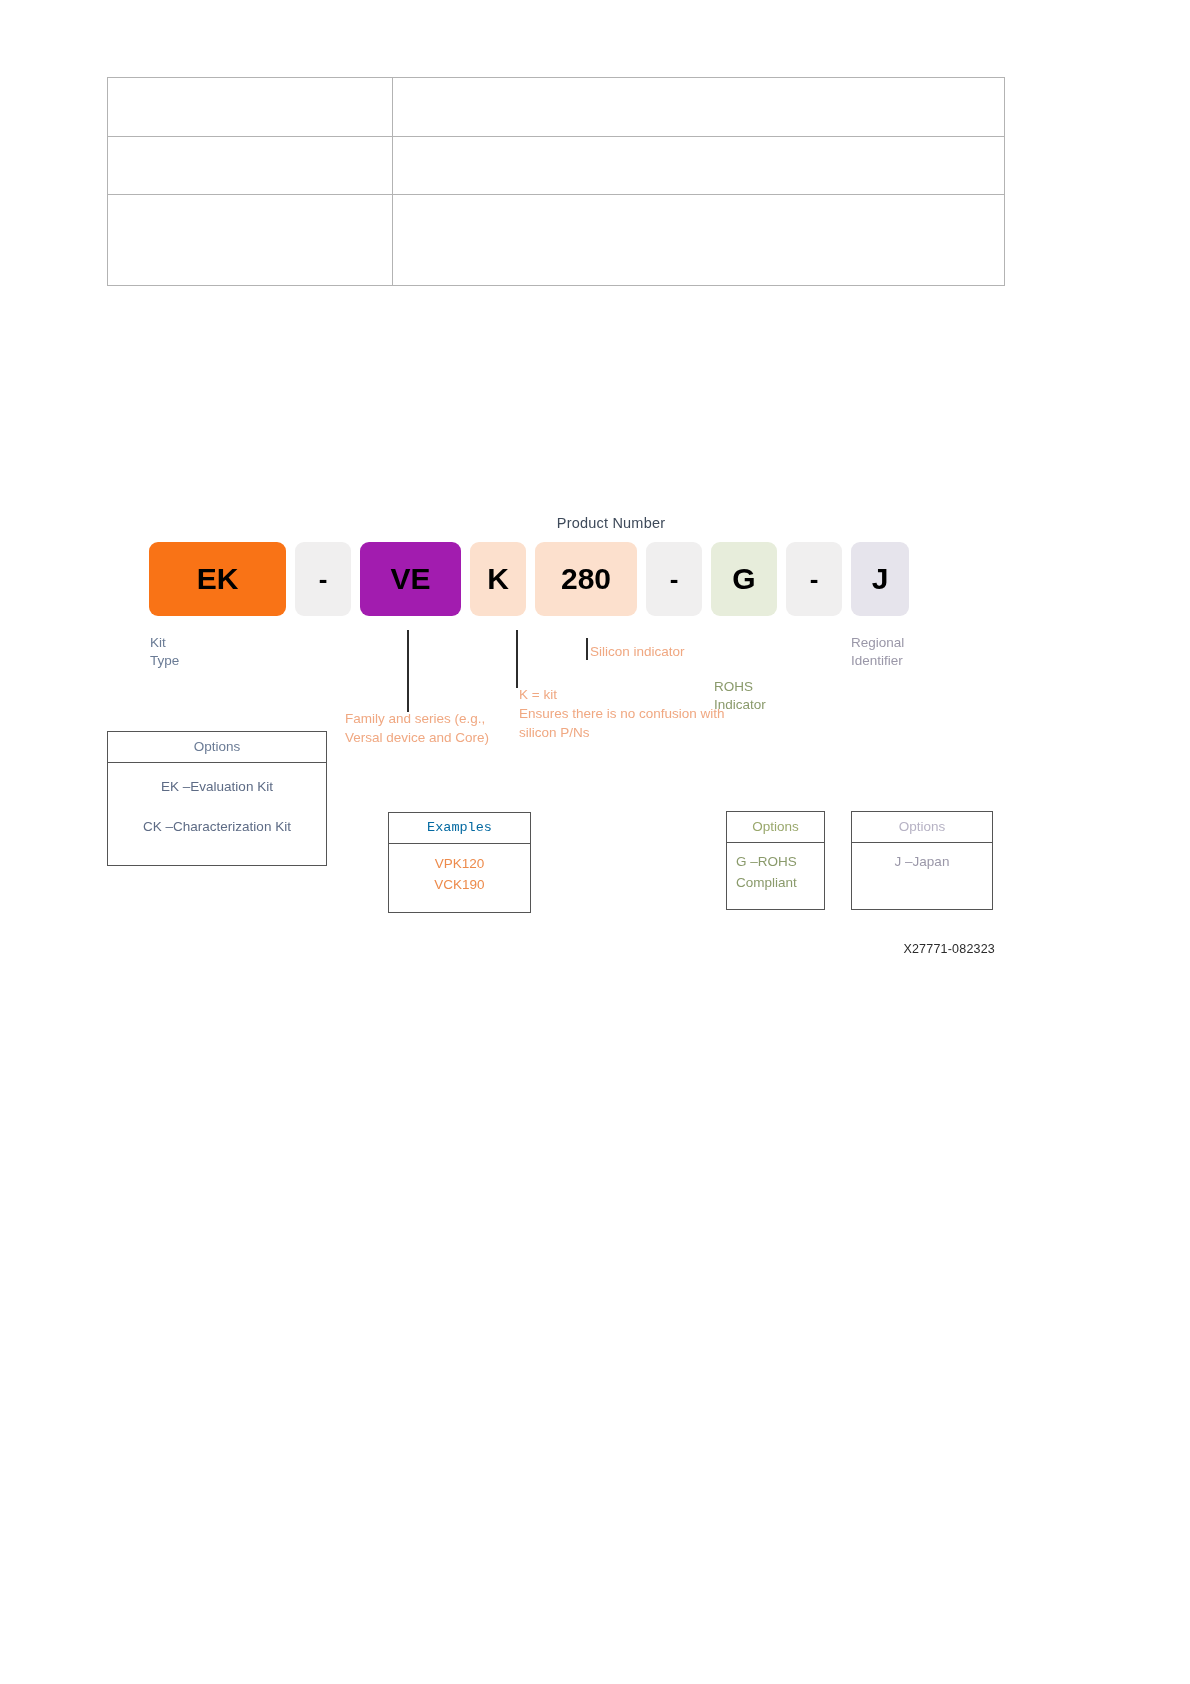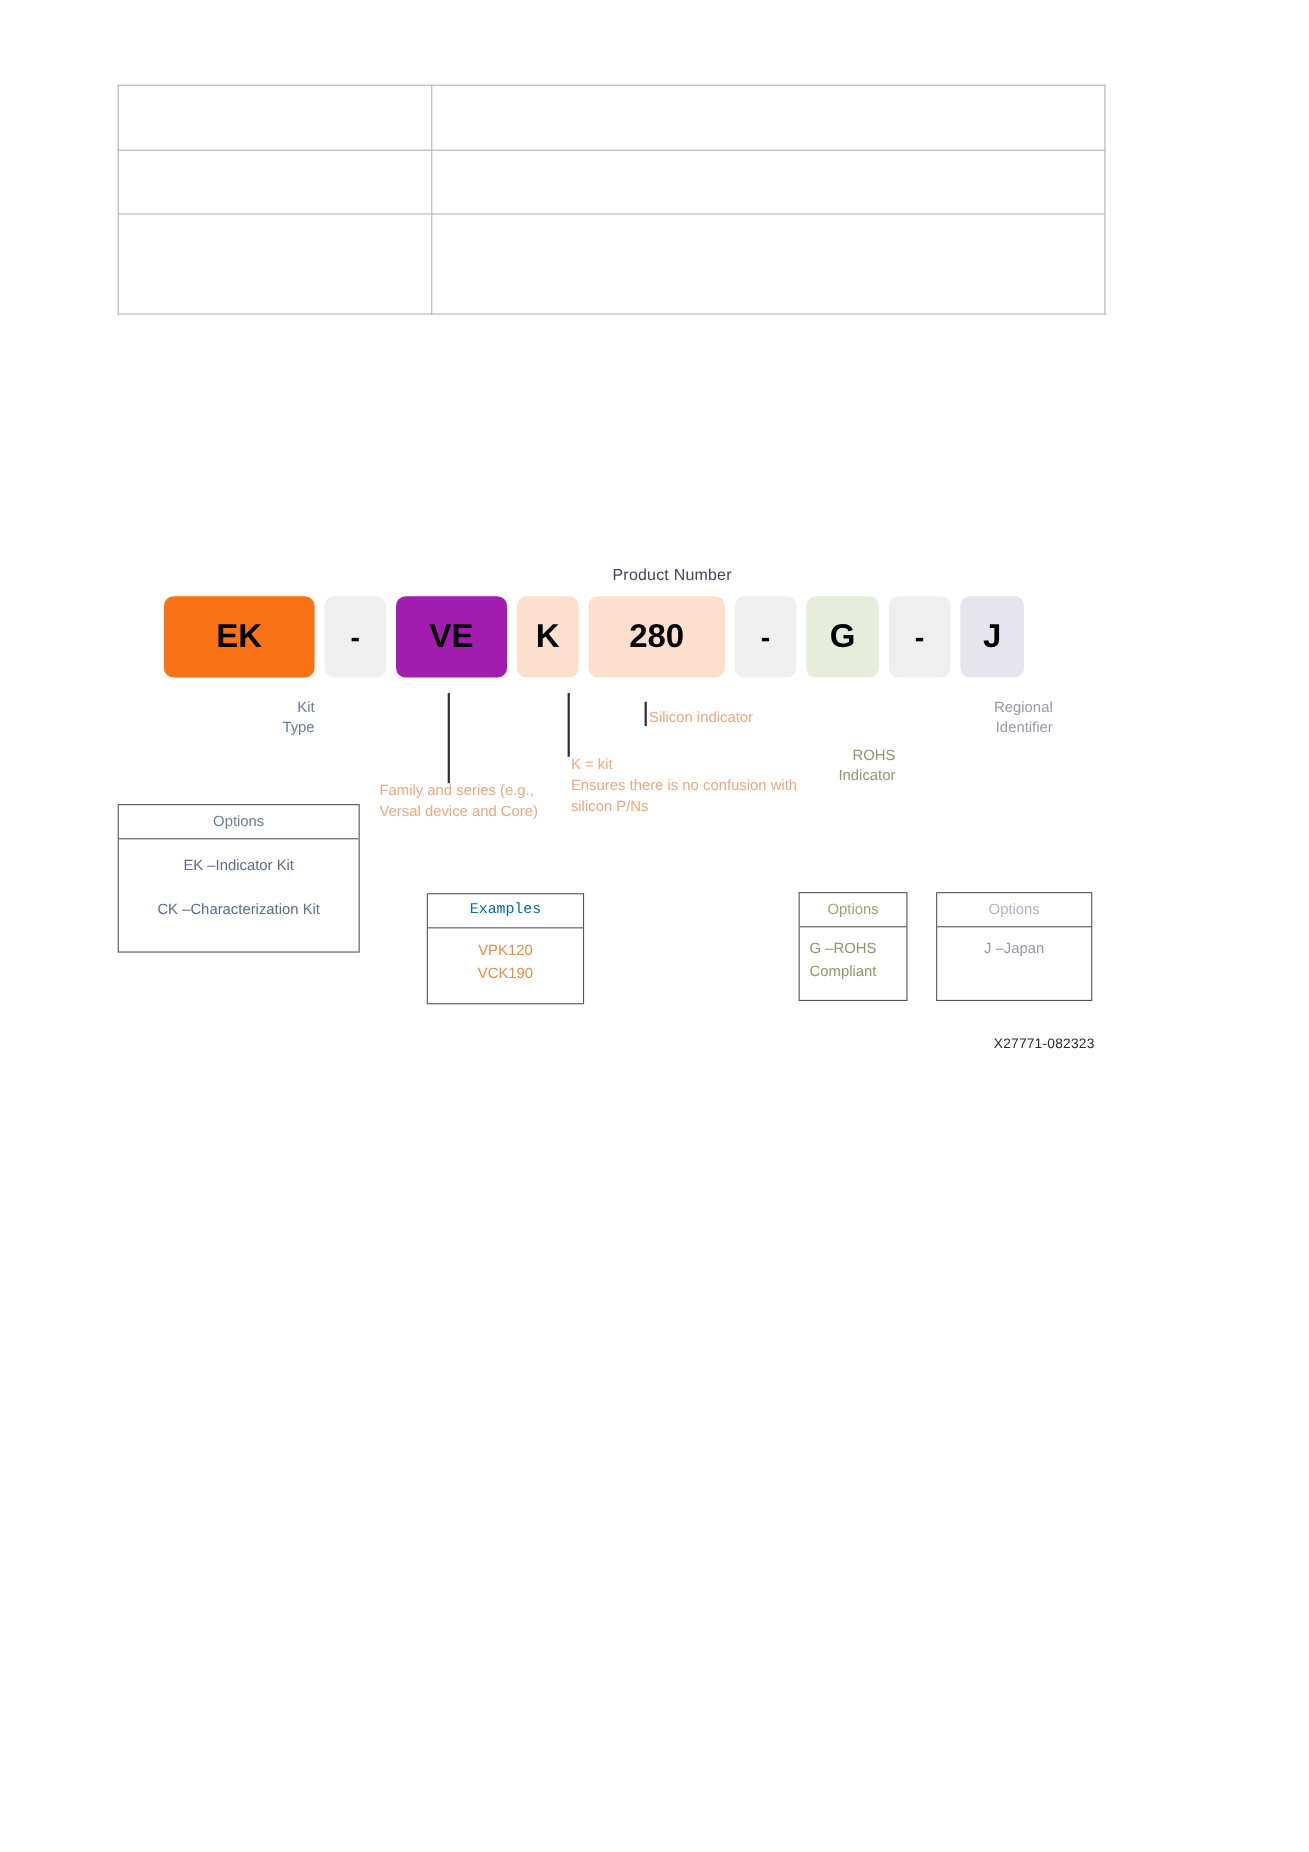--- a/index.html
+++ b/index.html
@@ -74,30 +74,30 @@
     font-weight: bold;
     font-size: 30px;
     color: #000;
     height: 74px;
     box-sizing: border-box;
   }
   .chip.w-ek   { width: 137px; background: #f97316; }
   .chip.w-dash { width: 56px;  background: #f0efef; font-size: 26px; }
   .chip.w-ve   { width: 101px; background: #a21caf; }
   .chip.w-k    { width: 56px;  background: #fce0cd; }
-  .chip.w-280  { width: 124px; background: #fce0cd; }
+  .chip.w-280  { width: 102px; background: #fce0cd; }
   .chip.w-dash2{ width: 56px;  background: #f0efef; font-size: 26px; }
   .chip.w-g    { width: 66px;  background: #e7eddb; }
   .chip.w-dash3{ width: 56px;  background: #f0efef; font-size: 26px; }
   .chip.w-j    { width: 58px;  background: #e6e4ec; }
 
   
   .cap {
     position: absolute;
-    text-align: right;
+    text-align: left;
     font-size: 13.5px;
     line-height: 18px;
   }
   .cap.blue  { color: #6a7b95; }
   .cap.green { color: #8a9a6b; margin-top: 44px; }
   .cap.grey  { color: #9a97a8; }
   .cap.orange{ color: #f0a882; }
 
   .cap-kit      { left: 150px; top: 634px; width: 136px; }
   .cap-rohs     { left: 714px; top: 634px; width: 100px; }
@@ -228,21 +228,21 @@
   <div class="vline vl-ve"></div>
   <div class="vline vl-k"></div>
   <div class="vline vl-silicon"></div>
 
   <div class="ann ann-family">Family and series (e.g., Versal device and Core)</div>
   <div class="ann ann-kit">K = kit<br>Ensures there is no confusion with silicon P/Ns</div>
 
   <div class="opt-box opt-kit">
     <div class="opt-head">Options</div>
     <div class="opt-body">
-      <span class="line">EK –Indicator Kit</span>
+      <span class="line">EK –Evaluation Kit</span>
       <span class="line">CK –Characterization Kit</span>
     </div>
   </div>
 
   <div class="opt-box opt-examples">
     <div class="opt-head">Examples</div>
     <div class="opt-body">
       <span class="line">VPK120</span>
       <span class="line">VCK190</span>
     </div>

